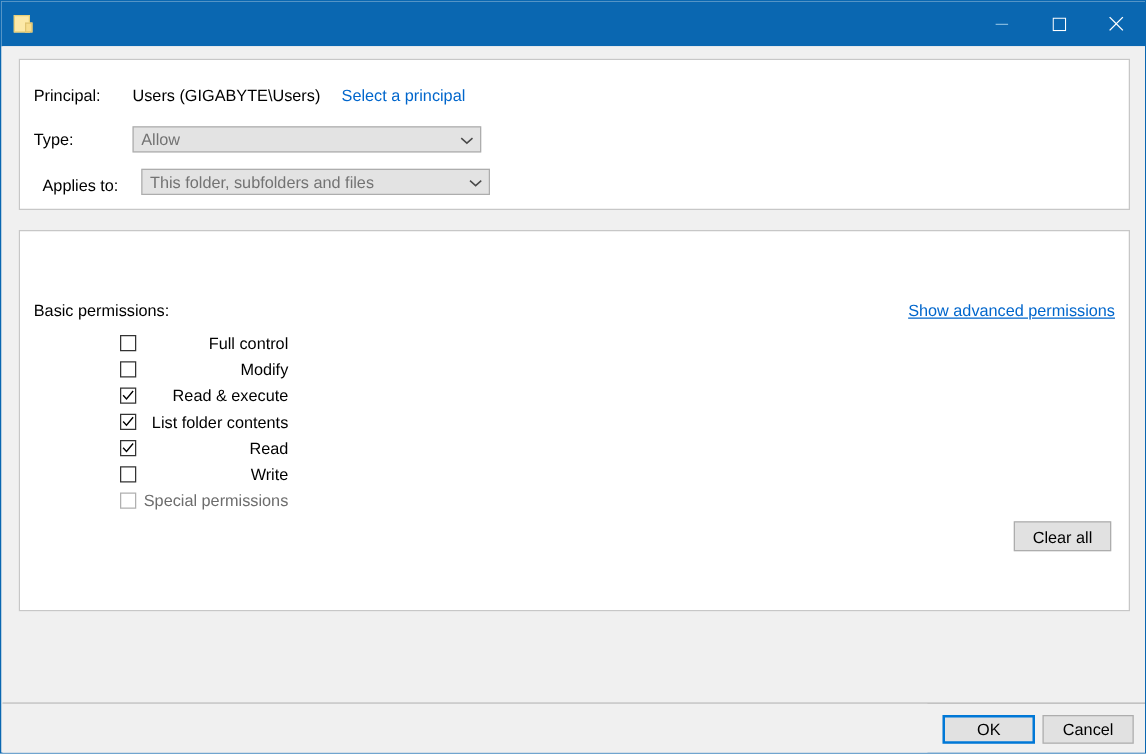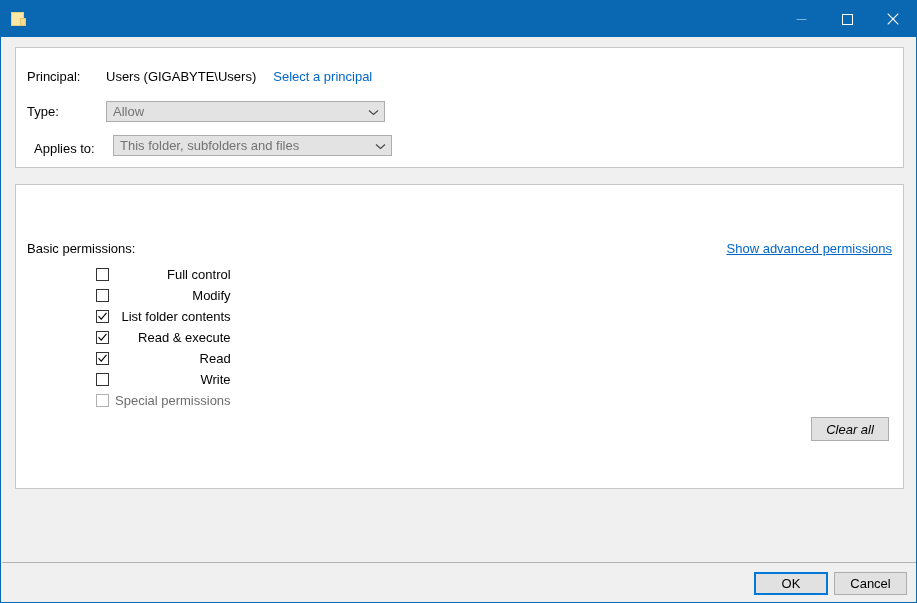--- a/index.html
+++ b/index.html
@@ -227,21 +227,20 @@
     line-height: normal;
     padding: 0;
   }
 
   .clear-all {
     position: absolute;
     right: 14px;
     top: 232px;
     width: 78px;
     height: 24px;
-    font-style: italic;
   }
 
   
   .footer-sep {
     position: absolute;
     left: 0;
     top: 525px;
     width: 915px;
     height: 1px;
     background: #b3b3b3;
@@ -354,30 +353,30 @@
           <span class="cb"></span>
           <span>Modify</span>
         </div>
 
         <div class="perm-item">
           <span class="cb">
             <svg width="11" height="11" viewBox="0 0 11 11">
                 <polyline points="1.5,5.2 4.2,8.2 9.5,1.8" fill="none" stroke="#000000" stroke-width="1.1"></polyline>
               </svg>
           </span>
-          <span>List folder contents</span>
+          <span>Read &amp; execute</span>
         </div>
 
         <div class="perm-item">
           <span class="cb">
             <svg width="11" height="11" viewBox="0 0 11 11">
                 <polyline points="1.5,5.2 4.2,8.2 9.5,1.8" fill="none" stroke="#000000" stroke-width="1.1"></polyline>
               </svg>
           </span>
-          <span>Read &amp; execute</span>
+          <span>List folder contents</span>
         </div>
 
         <div class="perm-item">
           <span class="cb">
             <svg width="11" height="11" viewBox="0 0 11 11">
                 <polyline points="1.5,5.2 4.2,8.2 9.5,1.8" fill="none" stroke="#000000" stroke-width="1.1"></polyline>
               </svg>
           </span>
           <span>Read</span>
         </div>

